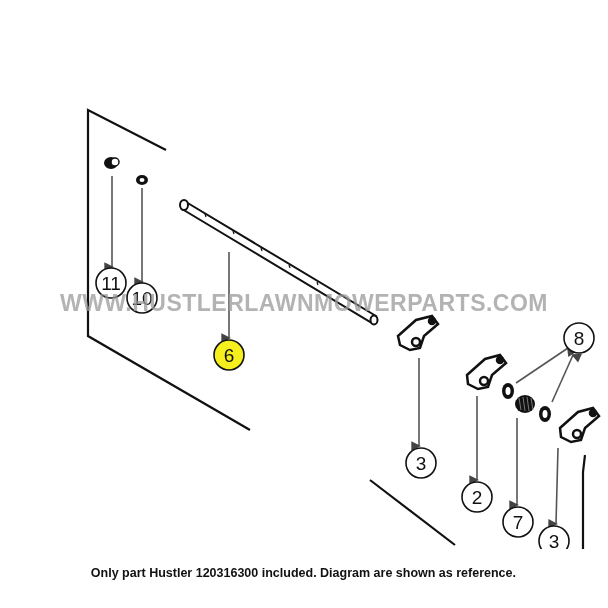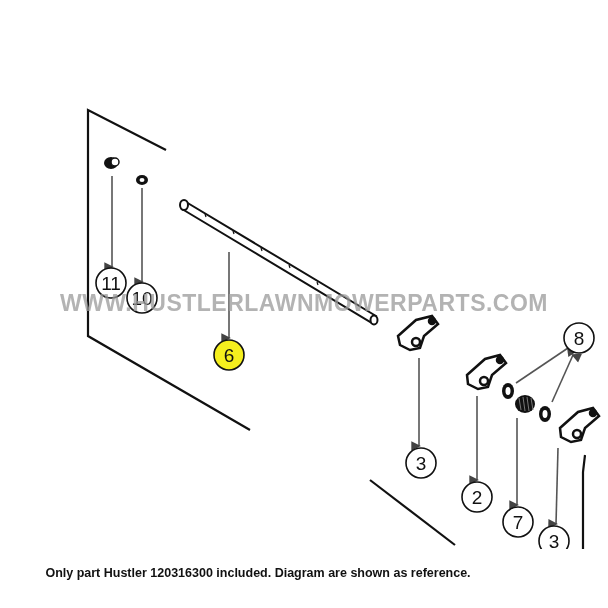--- a/index.html
+++ b/index.html
@@ -1,20 +1,20 @@
 <!DOCTYPE html>
 <html><head>
 <meta charset="utf-8">
 <style>
   html, body { margin:0; padding:0; background:#ffffff; }
   body { width:608px; height:608px; position:relative; overflow:hidden; font-family:"Liberation Sans", sans-serif; }
   #diagram { position:absolute; left:0; top:0; width:608px; height:608px; }
   .callout-text { font-family:"Liberation Sans", sans-serif; font-size:19px; fill:#111; }
   .watermark { font-family:"Liberation Sans", sans-serif; font-weight:bold; font-size:23px; fill:#9a9a9a; opacity:0.75; letter-spacing:0.5px; }
-  #caption { position:absolute; left:0; width:516px; top:566px; text-align:center; font-family:"Liberation Sans", sans-serif; font-weight:bold; font-size:12.5px; color:#111; }
+  #caption { position:absolute; left:0; width:516px; top:566px; text-align:right; font-family:"Liberation Sans", sans-serif; font-weight:bold; font-size:12.5px; color:#111; }
 </style>
 </head>
 <body>
 
 <svg id="diagram" viewBox="0 0 608 608" xmlns="http://www.w3.org/2000/svg">
 
   <g stroke="#111" stroke-width="2.2" fill="none">
     <polyline points="166,150 88,110 88,336 250,430"></polyline>
     <polyline points="585,455 583,472 583,608"></polyline>
   </g>

